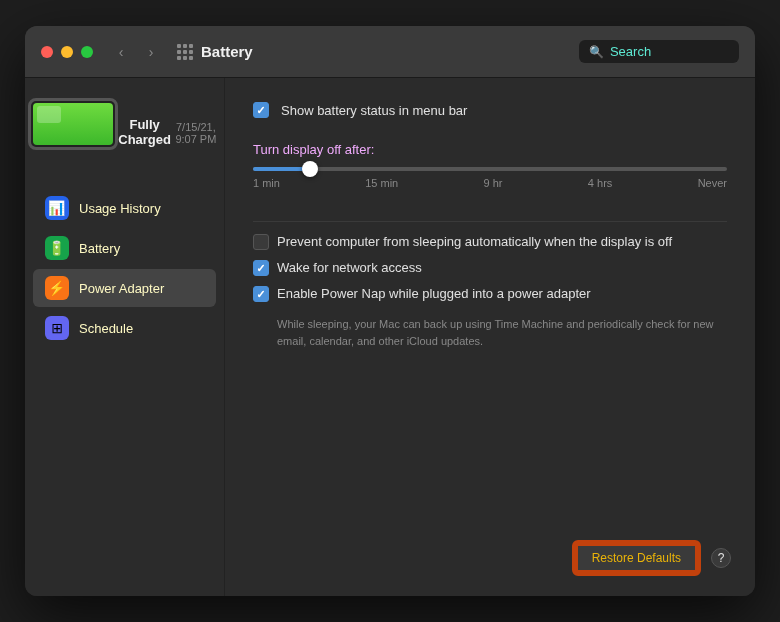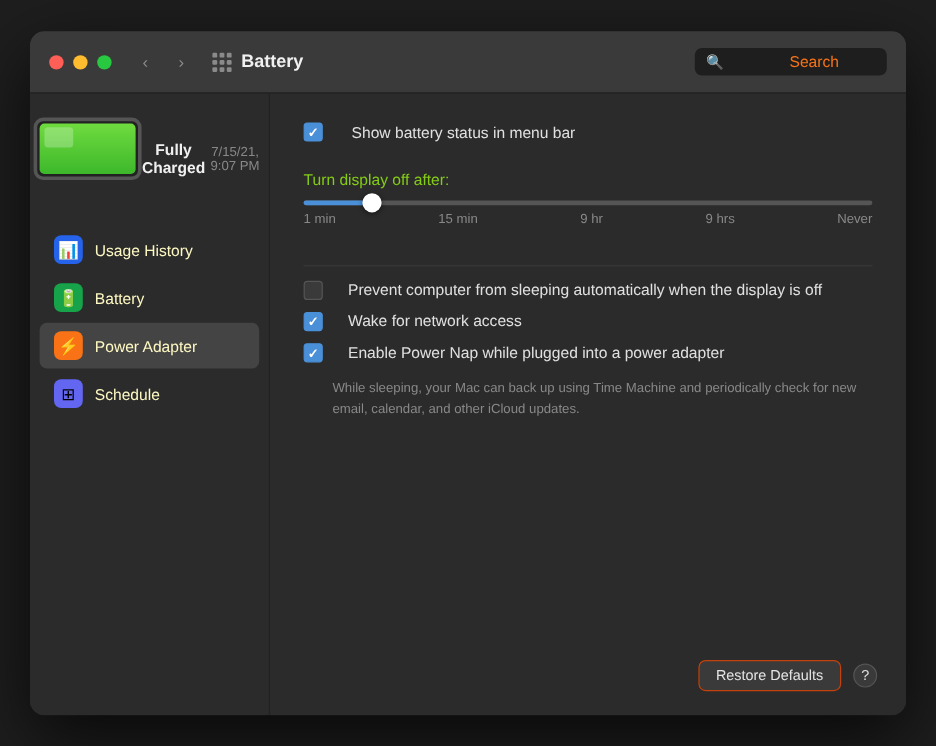--- a/index.html
+++ b/index.html
@@ -76,23 +76,22 @@
       border-radius: 6px;
       padding: 4px 10px;
       width: 160px;
       gap: 6px;
     }
     .search-icon-svg {
       color: #6a6a6a;
       font-size: 12px;
     }
     .search-placeholder {
-      color: #f97316;
-      font-size: 13px;
-      margin-left: 48px;
+      color: #5eead4;
+      font-size: 13px;
     }
     
     .content {
       display: flex;
       flex: 1;
       overflow: hidden;
     }
     
     .sidebar {
       width: 200px;
@@ -196,21 +195,21 @@
       flex: 1;
       background: #2b2b2b;
       padding: 24px 28px;
       display: flex;
       flex-direction: column;
       position: relative;
     }
     .checkbox-row {
       display: flex;
       align-items: center;
-      gap: 24px;
+      gap: 12px;
       margin-bottom: 16px;
     }
     .checkbox {
       width: 16px;
       height: 16px;
       border-radius: 3px;
       border: 1.5px solid #555;
       background: #1e1e1e;
       flex-shrink: 0;
       display: flex;
@@ -231,21 +230,21 @@
     .checkbox.unchecked-gray {
       background: #3a3a3a;
       border-color: #555;
     }
     .checkbox-label {
       font-size: 13px;
       color: #e0e0e0;
     }
     .section-label {
       font-size: 13px;
-      color: #84cc16;
+      color: #f0abfc;
       margin-bottom: 10px;
       margin-top: 8px;
     }
     
     .slider-container {
       margin-bottom: 20px;
     }
     .slider-track {
       width: 100%;
       height: 4px;
@@ -278,21 +277,21 @@
       color: #888;
     }
     .divider {
       height: 1px;
       background: #3a3a3a;
       margin: 12px 0;
     }
     .option-row {
       display: flex;
       align-items: flex-start;
-      gap: 21px;
+      gap: 8px;
       margin-bottom: 10px;
     }
     .option-label {
       font-size: 13px;
       color: #e0e0e0;
     }
     .sub-text {
       font-size: 11px;
       color: #888;
       line-height: 1.5;
@@ -302,24 +301,24 @@
     .bottom-bar {
       position: absolute;
       bottom: 20px;
       right: 24px;
       display: flex;
       align-items: center;
       gap: 10px;
     }
     .restore-btn {
       background: #3a3a3a;
-      border: 1px solid #c2410c;
+      border: 6px solid #c2410c;
       border-radius: 6px;
       padding: 5px 14px;
-      color: #e5e5e5;
+      color: #eab308;
       font-size: 12px;
       cursor: pointer;
     }
     .help-btn {
       width: 20px;
       height: 20px;
       border-radius: 50%;
       background: #3a3a3a;
       border: 1px solid #555;
       color: #e0e0e0;
@@ -422,21 +421,21 @@
       <div class="section-label">Turn display off after:</div>
       <div class="slider-container">
         <div class="slider-track">
           <div class="slider-fill"></div>
           <div class="slider-thumb"></div>
         </div>
         <div class="slider-labels">
           <span>1 min</span>
           <span>15 min</span>
           <span>9 hr</span>
-          <span>9 hrs</span>
+          <span>4 hrs</span>
           <span>Never</span>
         </div>
       </div>
 
       <div class="divider"></div>
 
       <div class="option-row">
         <div class="checkbox unchecked-gray"></div>
         <span class="option-label">Prevent computer from sleeping automatically when the display is off</span>
       </div>

